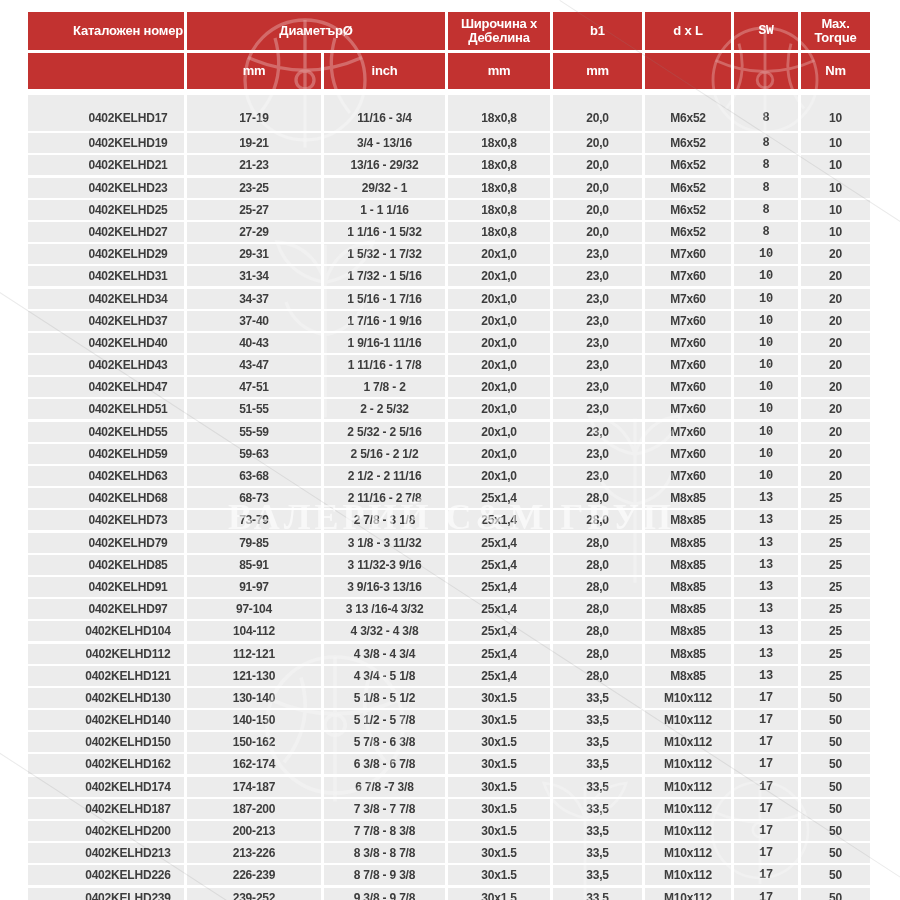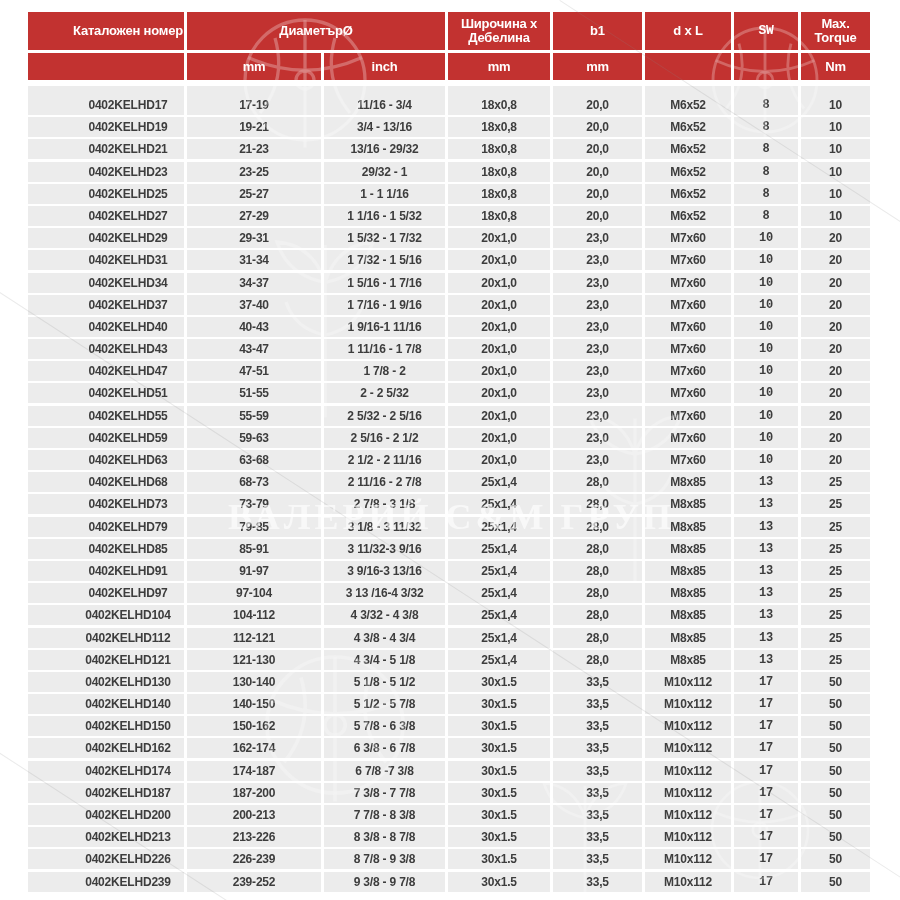--- a/index.html
+++ b/index.html
@@ -7,21 +7,21 @@
     width:900px;height:900px;background:#ffffff;
     font-family:"Liberation Sans","DejaVu Sans",sans-serif;
     position:relative;overflow:hidden;
   }
   .table-wrap{
     position:absolute;left:28px;top:12px;width:842px;
   }
   
   .hrow{display:flex;}
   .hrow1{height:38px;margin-bottom:3px;}
-  .hrow2{height:27px;border-radius:7px;}
+  .hrow2{height:36px;border-radius:7px;}
   .hcell{
     background:#c23230;color:#ffffff;font-weight:bold;font-size:13px;
     display:flex;align-items:center;justify-content:center;text-align:center;
     box-sizing:border-box;border-right:3px solid #ffffff;
     line-height:14px;letter-spacing:-0.2px;
   }
   .hcell.last{border-right:none;}
   .wrapcell{padding:9px 8px;}
   
   .c0{width:159px;padding-left:44px;}
@@ -29,21 +29,21 @@
   .c2{width:124px;}
   .c3{width:105px;}
   .c4{width:92px;}
   .c5{width:89px;}
   .c6{width:67px;font-family:Liberation Mono, monospace;}
   .c7{width:69px;}
   .cgroup{width:261px;} 
   
   .tbody{margin-top:6px;}
   .trow{display:flex;height:20px;margin-bottom:2.2px;}
-  .trow.first{height:29px;}
+  .trow.first{height:36px;}
   .trow.first .cell{padding-top:9px;}
   .cell{
     background:#ececec;color:#3d3d3d;font-weight:bold;font-size:12px;
     display:flex;align-items:center;justify-content:center;text-align:center;
     box-sizing:border-box;border-right:3px solid #ffffff;
     letter-spacing:-0.2px;white-space:nowrap;
   }
   .cell.c7{border-right:none;}
   
   .watermark{

